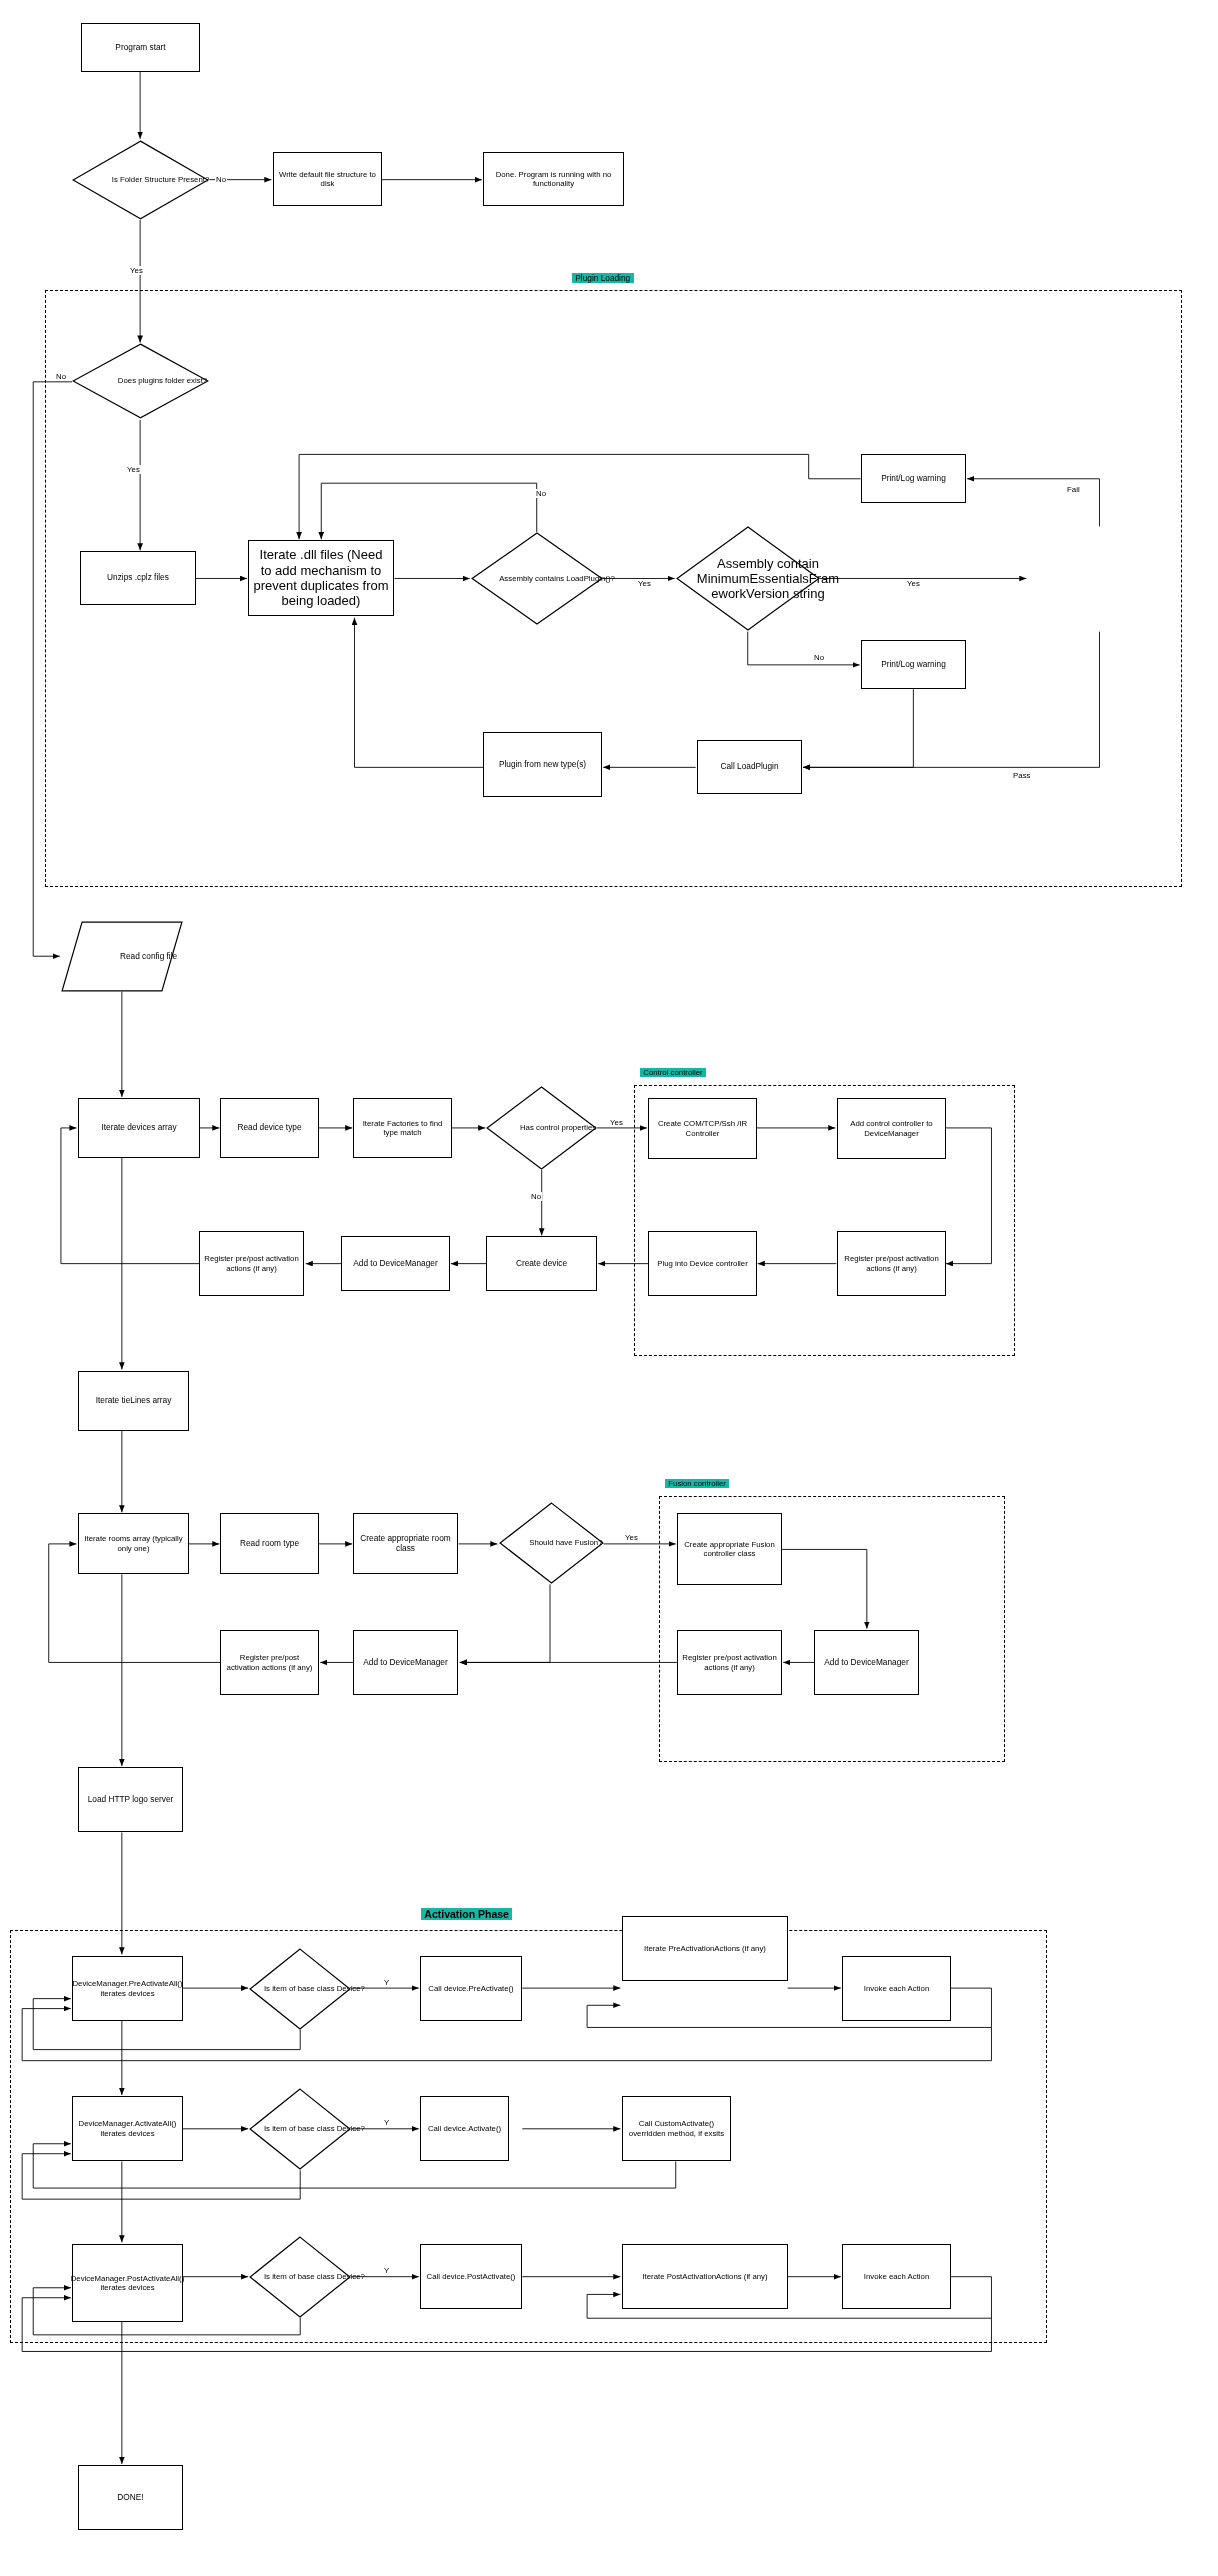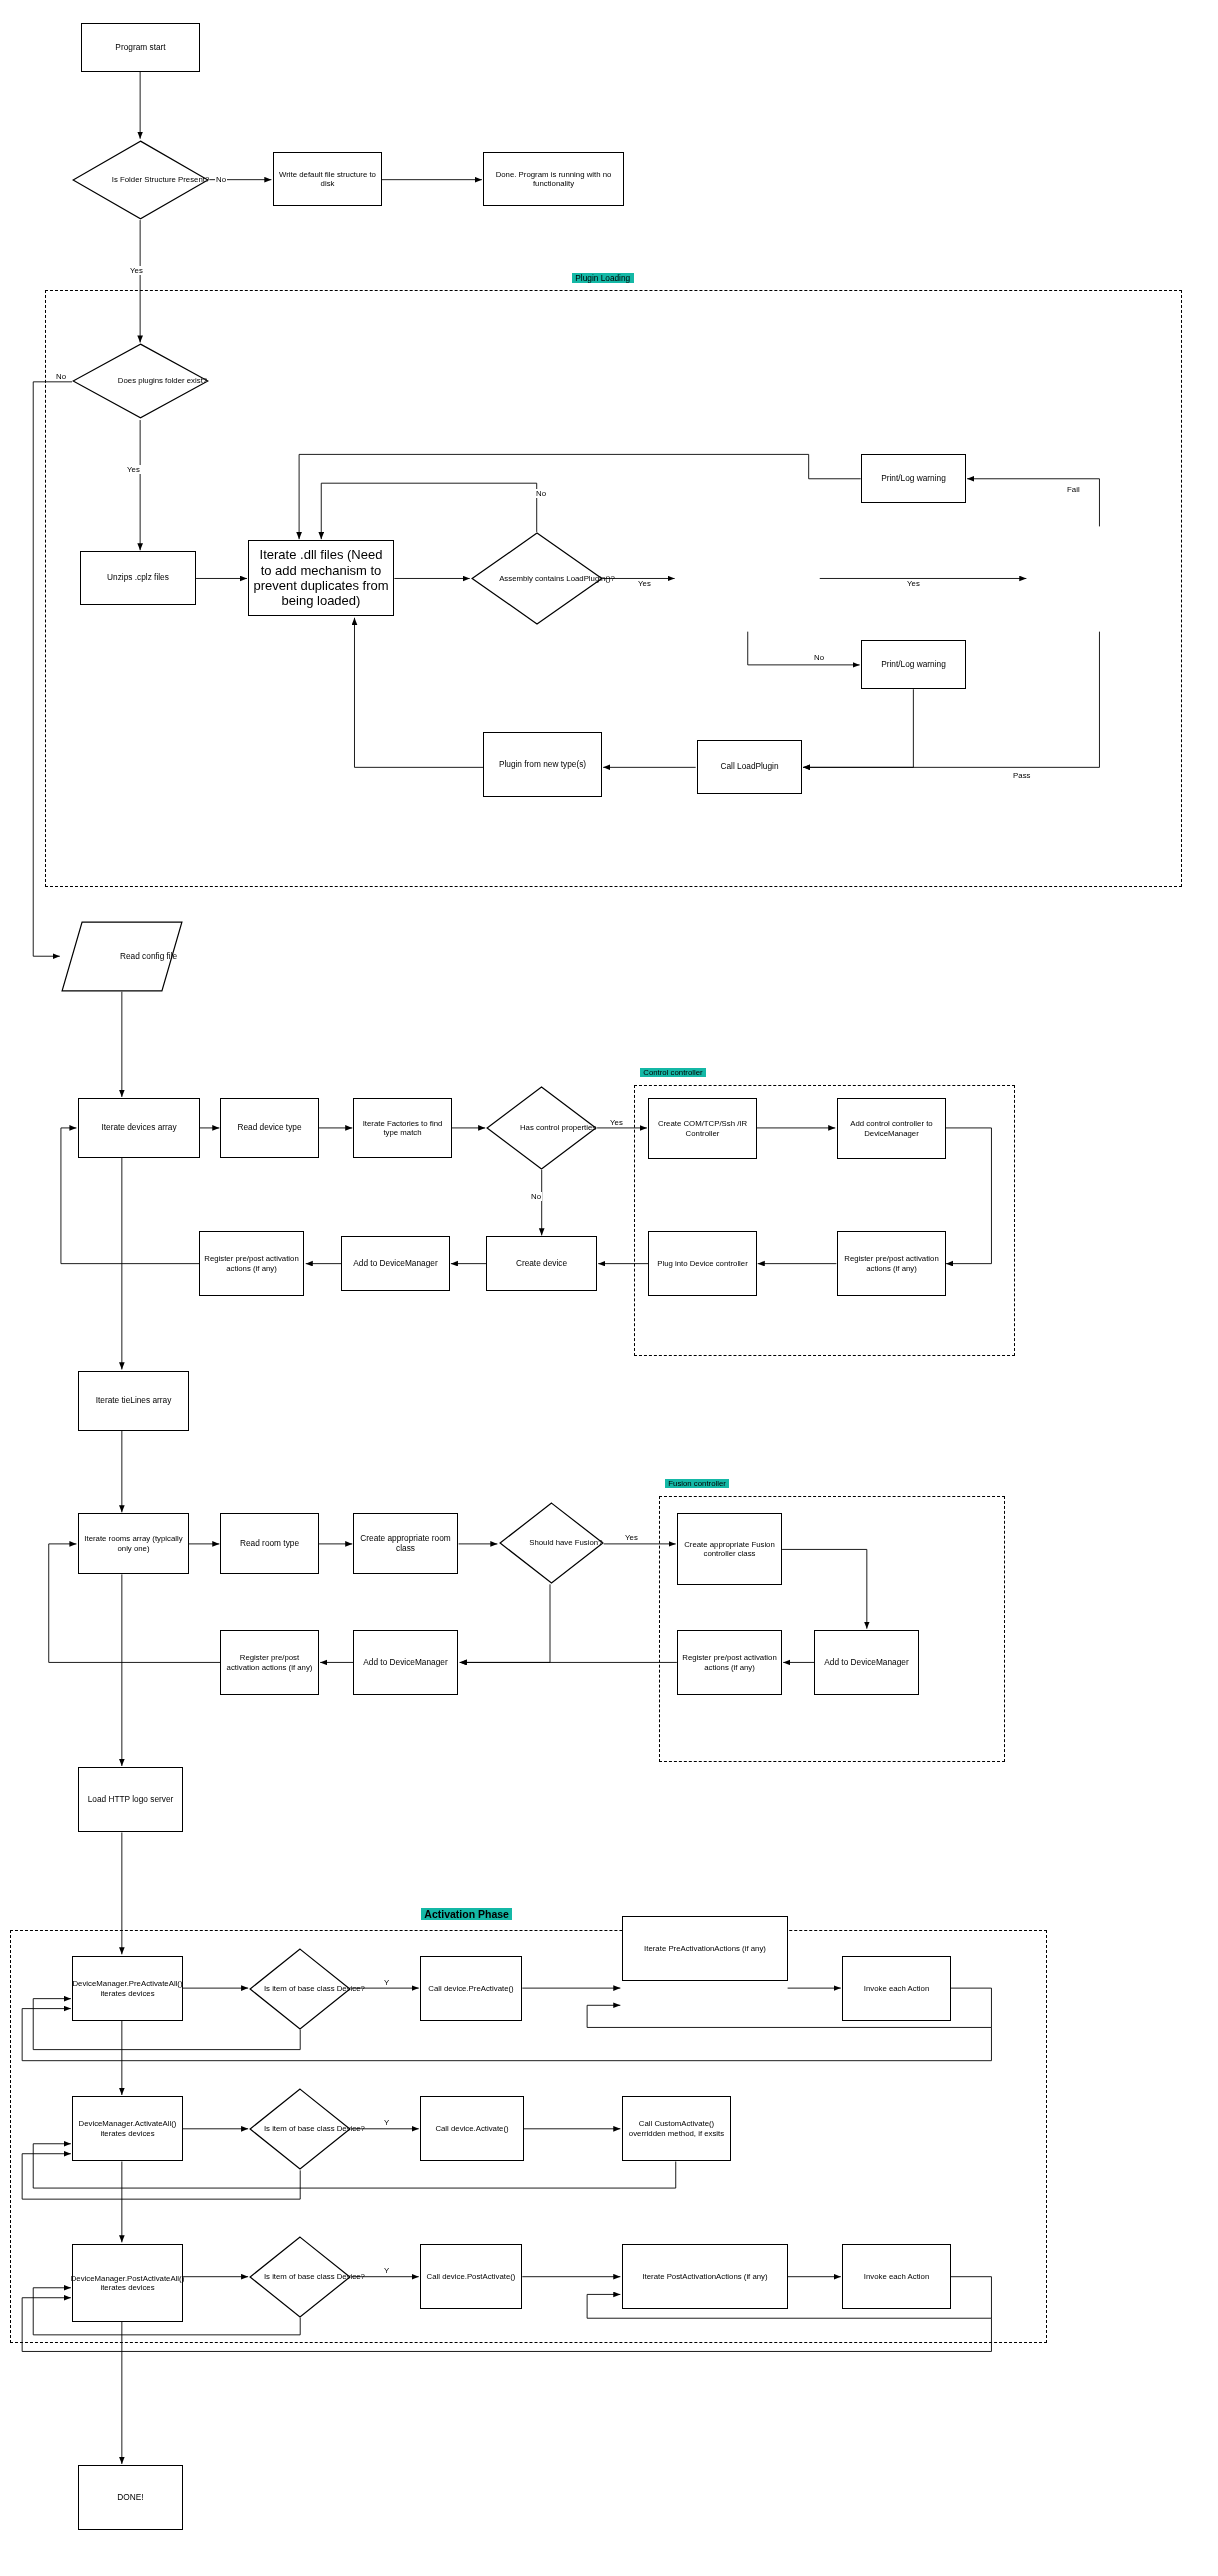--- a/index.html
+++ b/index.html
@@ -304,21 +304,21 @@
   <div class="node box fs14" style="left:220px;top:1630px;width:99px;height:65px;padding:0 3.3px;">Register pre/post activation actions (if any)</div>
 
   <div class="node box fs15" style="left:78px;top:1767px;width:105px;height:65px;">Load HTTP logo server</div>
 
   <div class="node box fs14" style="left:72px;top:1956px;width:111px;height:65px;padding:0 3.3px;">DeviceManager.PreActivateAll() iterates devices</div>
   <div class="node box fs14" style="left:420px;top:1956px;width:102px;height:65px;padding:0 3.3px;">Call device.PreActivate()</div>
   <div class="node box fs14" style="left:622px;top:1916px;width:166px;height:65px;padding:0 3.3px;">Iterate PreActivationActions (if any)</div>
   <div class="node box fs14" style="left:842px;top:1956px;width:109px;height:65px;">Invoke each Action</div>
 
   <div class="node box fs14" style="left:72px;top:2096px;width:111px;height:65px;padding:0 3.3px;">DeviceManager.ActivateAll() iterates devices</div>
-  <div class="node box fs14" style="left:420px;top:2096px;width:104px;height:65px;padding:0 3.3px;">Call device.Activate()</div>
+  <div class="node box fs14" style="left:420px;top:2096px;width:89px;height:65px;padding:0 3.3px;">Call device.Activate()</div>
   <div class="node box fs14" style="left:622px;top:2096px;width:109px;height:65px;padding:0 3.3px;">Call CustomActivate() overridden method, if exsits</div>
 
   <div class="node box fs14" style="left:72px;top:2244px;width:111px;height:78px;padding:0 3.3px;">DeviceManager.PostActivateAll() iterates devices</div>
   <div class="node box fs14" style="left:420px;top:2244px;width:102px;height:65px;padding:0 3.3px;">Call device.PostActivate()</div>
   <div class="node box fs14" style="left:622px;top:2244px;width:166px;height:65px;padding:0 3.3px;">Iterate PostActivationActions (if any)</div>
   <div class="node box fs14" style="left:842px;top:2244px;width:109px;height:65px;">Invoke each Action</div>
 
   <div class="node box fs15" style="left:78px;top:2465px;width:105px;height:65px;">DONE!</div>
 
   <div class="diamond-wrap" style="left:72px;top:140px;width:137px;height:80px;">
@@ -335,20 +335,26 @@
     <div class="diamond-label fs14" style="padding:0 22px;">Does plugins folder exist?</div>
   </div>
 
   <div class="diamond-wrap" style="left:471px;top:532px;width:132px;height:93px;">
     <svg class="diamond-shape" viewBox="0 0 238 168" preserveAspectRatio="none">
         <polygon points="119,2 236,84 119,166 2,84" fill="#fff" stroke="#000" stroke-width="2.2"></polygon>
       </svg>
     <div class="diamond-label fs14" style="padding:0 20px;">Assembly contains LoadPlugin()?</div>
   </div>
 
+  <div class="diamond-wrap" style="left:676px;top:526px;width:144px;height:105px;">
+    <svg class="diamond-shape" viewBox="0 0 260 190" preserveAspectRatio="none">
+        <polygon points="130,2 258,95 130,188 2,95" fill="#fff" stroke="#000" stroke-width="2.2"></polygon>
+      </svg>
+    <div class="diamond-label fs13" style="padding:0 20px;word-break:break-word;">Assembly contain MinimumEssentialsFrameworkVersion string</div>
+  </div>
 
 
   <div class="diamond-wrap" style="left:486px;top:1086px;width:111px;height:84px;">
     <svg class="diamond-shape" viewBox="0 0 200 152" preserveAspectRatio="none">
         <polygon points="100,2 198,76 100,150 2,76" fill="#fff" stroke="#000" stroke-width="2.2"></polygon>
       </svg>
     <div class="diamond-label fs14" style="padding:0 16.6px;">Has control properties</div>
   </div>
 
   <div class="diamond-wrap" style="left:499px;top:1502px;width:105px;height:82px;">

